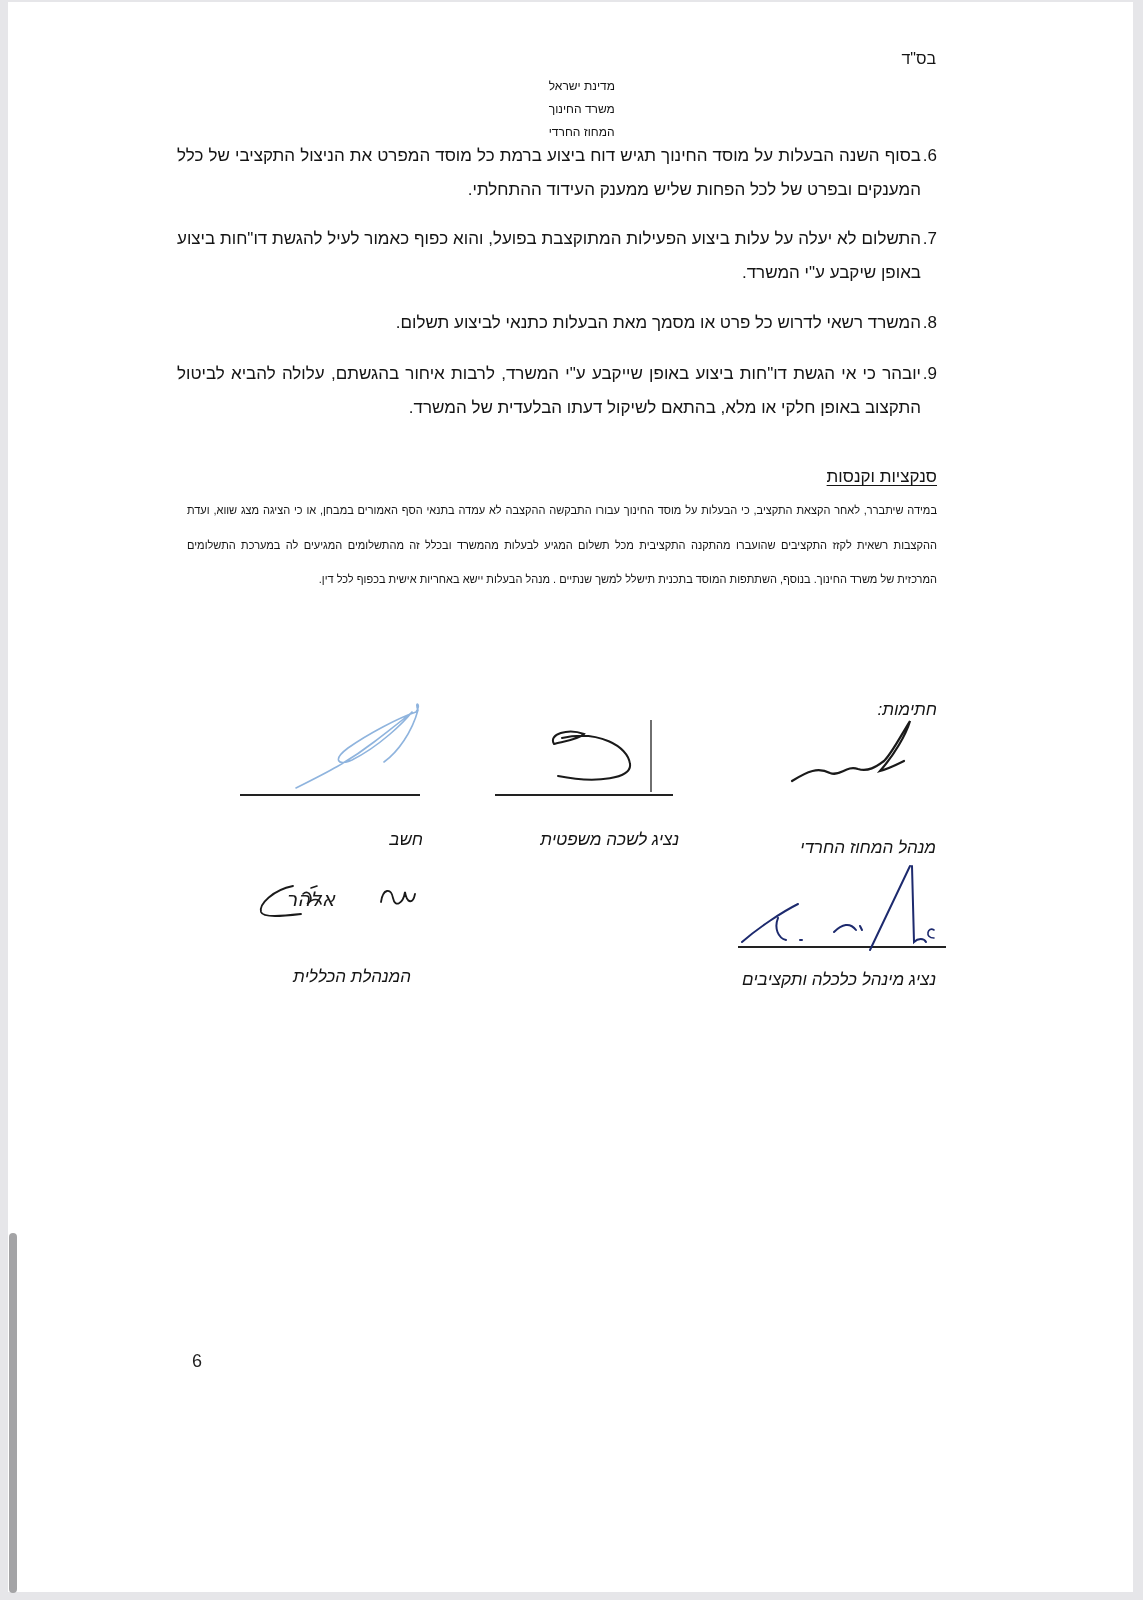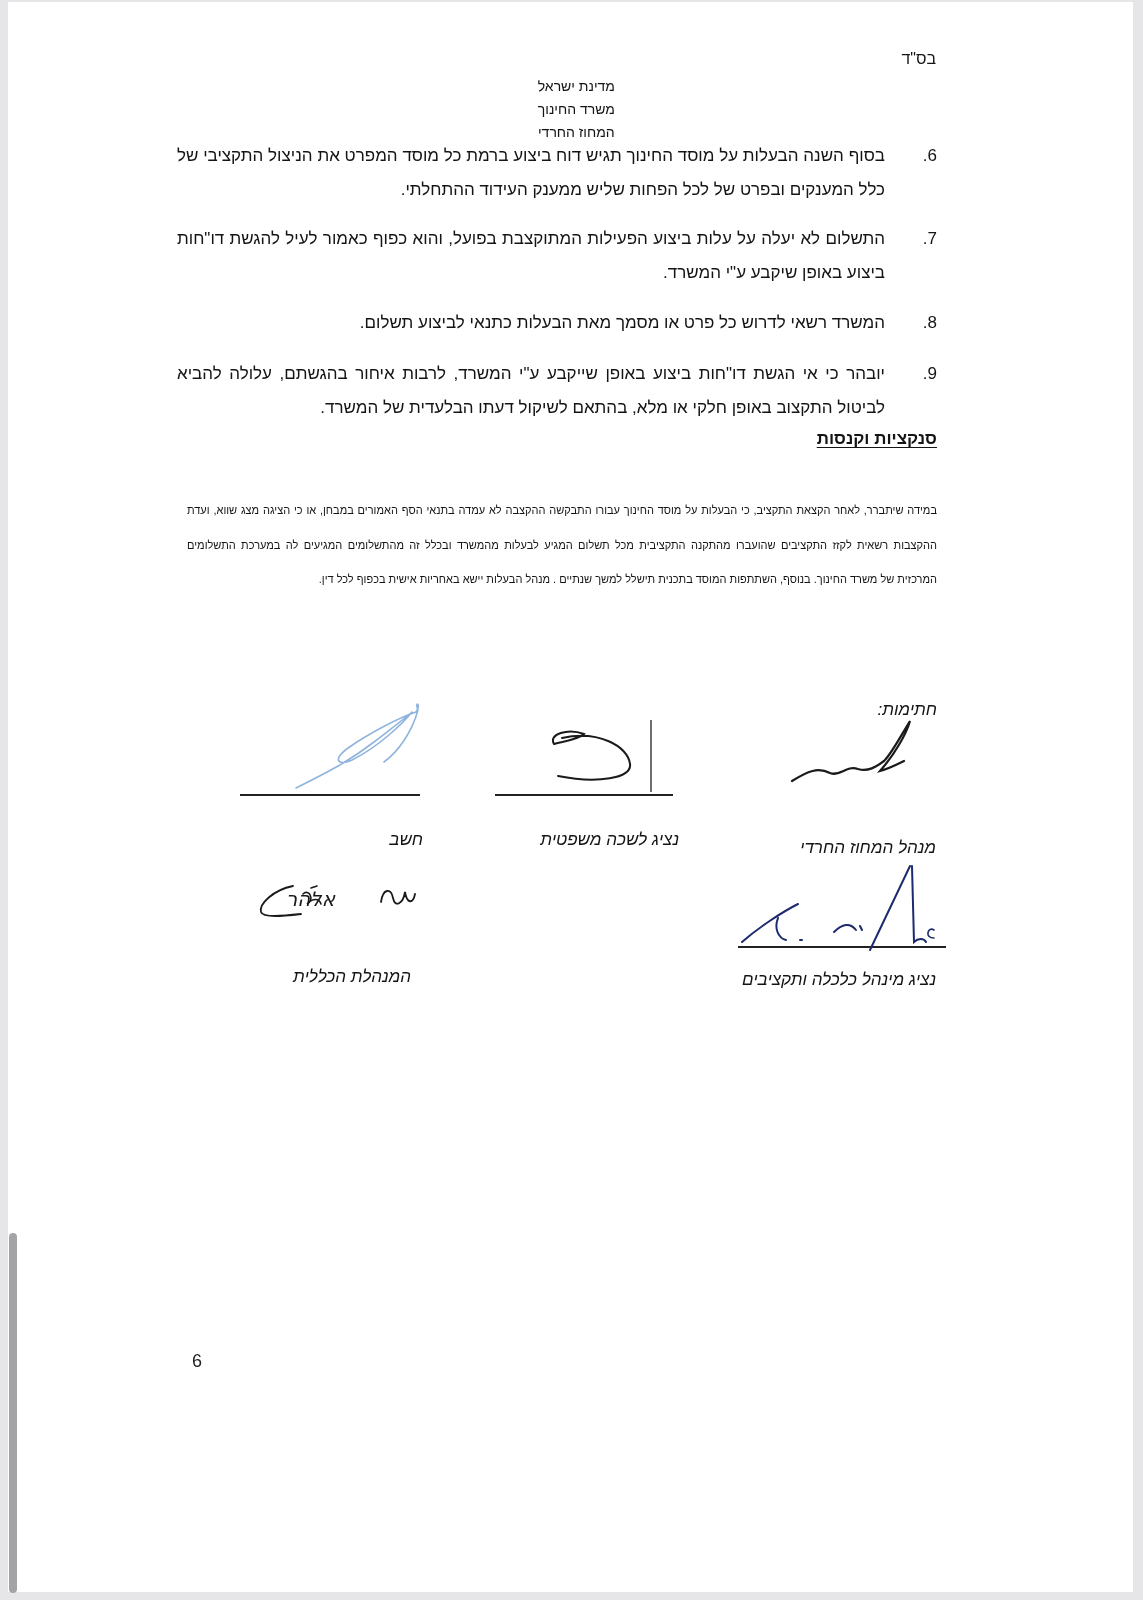--- a/index.html
+++ b/index.html
@@ -11,30 +11,30 @@
     .sheet {
       position: absolute; left: 8px; top: 2px; width: 1125px; height: 1590px;
       background: #ffffff;
     }
     .scrollbar {
       position: absolute; left: 9px; top: 1233px; width: 8px; height: 360px;
       background: #a4a4a6; border-radius: 4px;
     }
     .rtl { direction: rtl; position: absolute; color: #141414; }
     .bsd { right: 197px; top: 48px; font-size: 16px; }
-    .header-block { right: 518px; top: 73px; font-size: 14px; line-height: 23px; text-align: center; margin-left: 28px; }
+    .header-block { right: 518px; top: 73px; font-size: 12px; line-height: 23px; text-align: left; margin-left: 28px; }
     .item { right: 196px; width: 760px; font-size: 17px; line-height: 34px; text-align: justify; }
     .item .num { position: absolute; right: 0; top: 0; }
-    .item .txt { margin-right: 52px; display: block; }
+    .item .txt { margin-right: 16px; display: block; }
     .item1 { top: 137px; }
     .item2 { top: 220px; }
     .item3 { top: 304px; }
     .item4 { top: 355px; }
     .section-heading {
-      right: 196px; top: 427px; font-size: 17px; font-weight: bold;
+      right: 196px; top: 465px; font-size: 17px; font-weight: normal;
       text-decoration: underline; text-underline-offset: 3px;
     }
     .section-para {
       right: 196px; top: 491px; width: 750px; font-size: 11px; line-height: 34.5px;
       text-align: justify; text-align-last: right;
     }
     .sig-title { right: 196px; top: 698px; font-size: 17px; font-style: italic; }
     .role { font-size: 17px; font-style: italic; white-space: nowrap; }
     .sigline { position: absolute; height: 2px; background: #222; }
     svg.sig { position: absolute; overflow: visible; }

